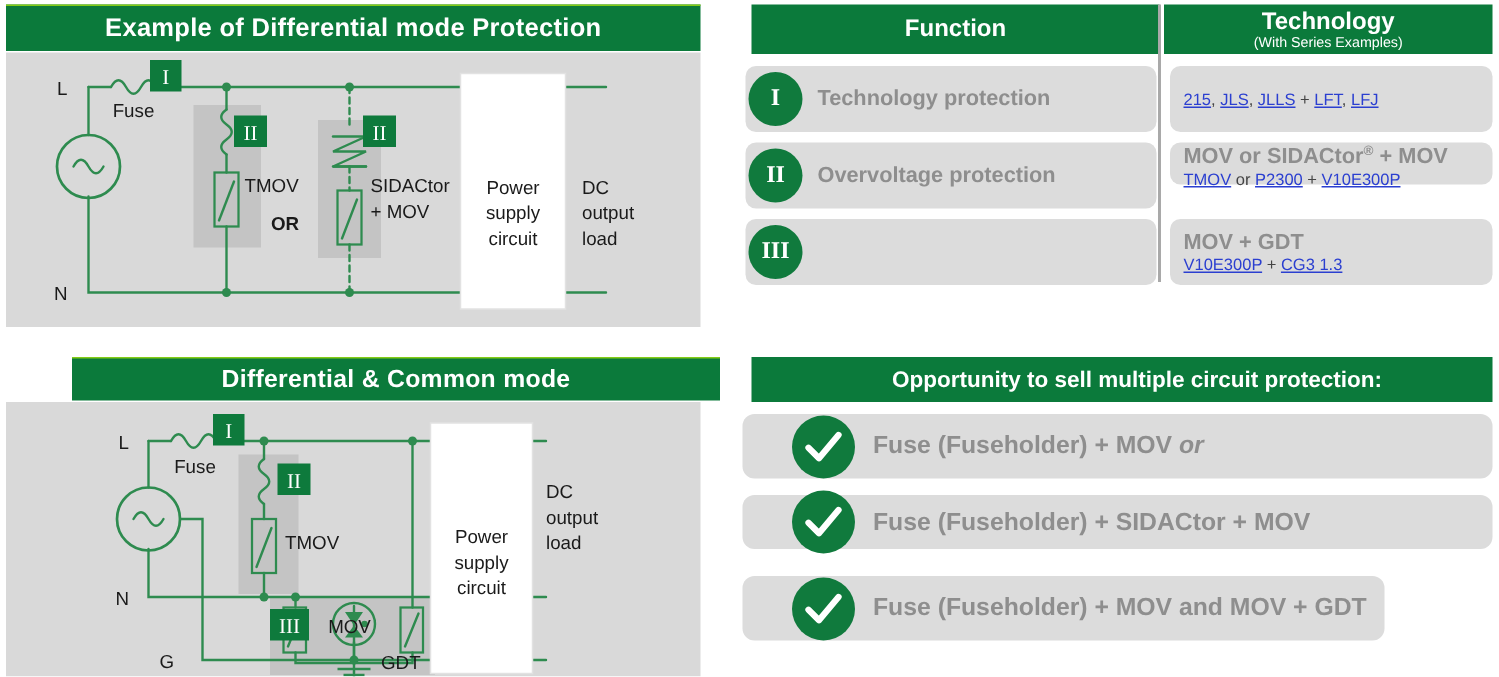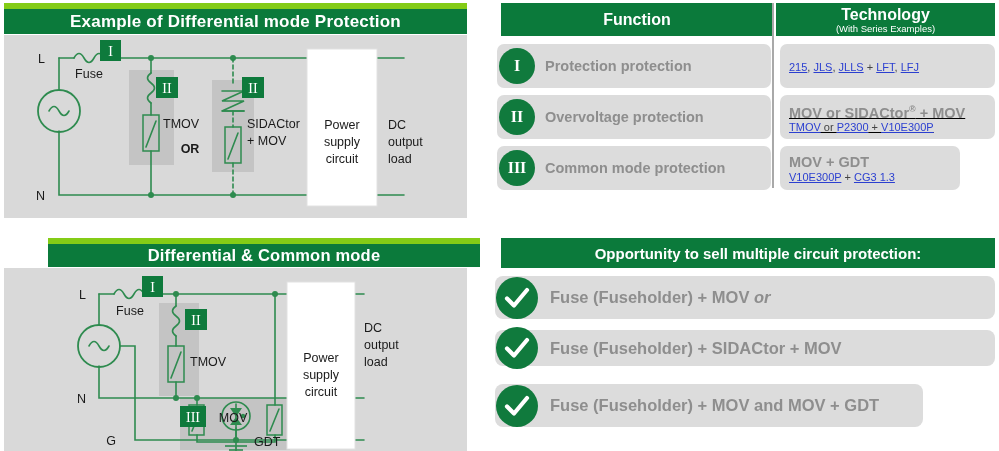--- a/index.html
+++ b/index.html
@@ -15,21 +15,21 @@
   
   .panel-title {
     position: absolute;
     background: #0b7a3b;
     color: #ffffff;
     font-weight: bold;
     display: flex;
     align-items: center;
     justify-content: center;
     letter-spacing: .2px;
-    border-top: 6px solid #84cc16;
+    border-top: 1px solid #84cc16;
   }
   .diagram-area {
     position: absolute;
     background: #d9d9d9;
   }
 
   
   .circuit { position: absolute; left: 0; top: 0; }
 
   
@@ -108,21 +108,21 @@
     background: #0b7a3b;
     color: #fff;
     font-weight: bold;
     font-size: 15px;
     display: flex; align-items: center; justify-content: center; padding-left: 20px;
   }
   .opp-row {
     position: absolute;
     background: #dcdcdc;
     border-radius: 8px;
-    display: flex; align-items: center;
+    display: flex; align-items: center; padding-left: 32px;
   }
   .opp-check {
     width: 42px; height: 42px; border-radius: 50%;
     background: #107a3d;
     flex: 0 0 auto;
     position: relative;
     margin-left: 1px;
   }
   .opp-check svg { position: absolute; left: 0; top: 0; }
   .opp-label {
@@ -326,44 +326,43 @@
   <div class="tbl-head" style="left:501px; top:3px; width:272px; height:33px;">
     <span class="t1">Function</span>
   </div>
 
   <div class="col-divider" style="left:772px; top:3px; height:185px;"></div>
 
   <div class="row-fn" style="left:497px; top:44px; width:274px; height:44px;">
     <div class="badge-circle">
       <span>I</span>
     </div>
-    <span class="fn-label">Protection protection</span>
+    <span class="fn-label">Technology protection</span>
   </div>
   <div class="row-tech" style="left:780px; top:44px; width:215px; height:44px;">
     <span class="tech-sub"><span class="lnk">215</span><span>, </span><span class="lnk">JLS</span><span>, </span><span class="lnk">JLLS</span><span> + </span><span class="lnk">LFT</span><span>, </span><span class="lnk">LFJ</span></span>
   </div>
 
   <div class="row-fn" style="left:497px; top:95px; width:274px; height:44px;">
     <div class="badge-circle">
       <span>II</span>
     </div>
     <span class="fn-label">Overvoltage protection</span>
   </div>
-  <div class="row-tech" style="left:780px; top:95px; width:215px; height:44px;text-decoration:underline;">
+  <div class="row-tech" style="left:780px; top:95px; width:215px; height:28px;">
     <span class="tech-main">MOV or SIDACtor<span class="sup">®</span> + MOV</span>
     <span class="tech-sub"><span class="lnk">TMOV</span><span> or </span><span class="lnk">P2300</span><span> + </span><span class="lnk">V10E300P</span></span>
   </div>
 
   <div class="row-fn" style="left:497px; top:146px; width:274px; height:44px;">
     <div class="badge-circle">
       <span>III</span>
     </div>
-    <span class="fn-label">Common mode protection</span>
-  </div>
-  <div class="row-tech" style="left:780px; top:146px; width:180px; height:44px;">
+  </div>
+  <div class="row-tech" style="left:780px; top:146px; width:215px; height:44px;">
     <span class="tech-main">MOV + GDT</span>
     <span class="tech-sub"><span class="lnk">V10E300P</span><span> + </span><span class="lnk">CG3 1.3</span></span>
   </div>
 
   <div class="opp-title" style="left:501px; top:238px; width:494px; height:30px;">
     <span>Opportunity to sell multiple circuit protection:</span>
   </div>
 
   <div class="opp-row" style="left:495px; top:276px; width:500px; height:43px;">
     <div class="opp-check">

